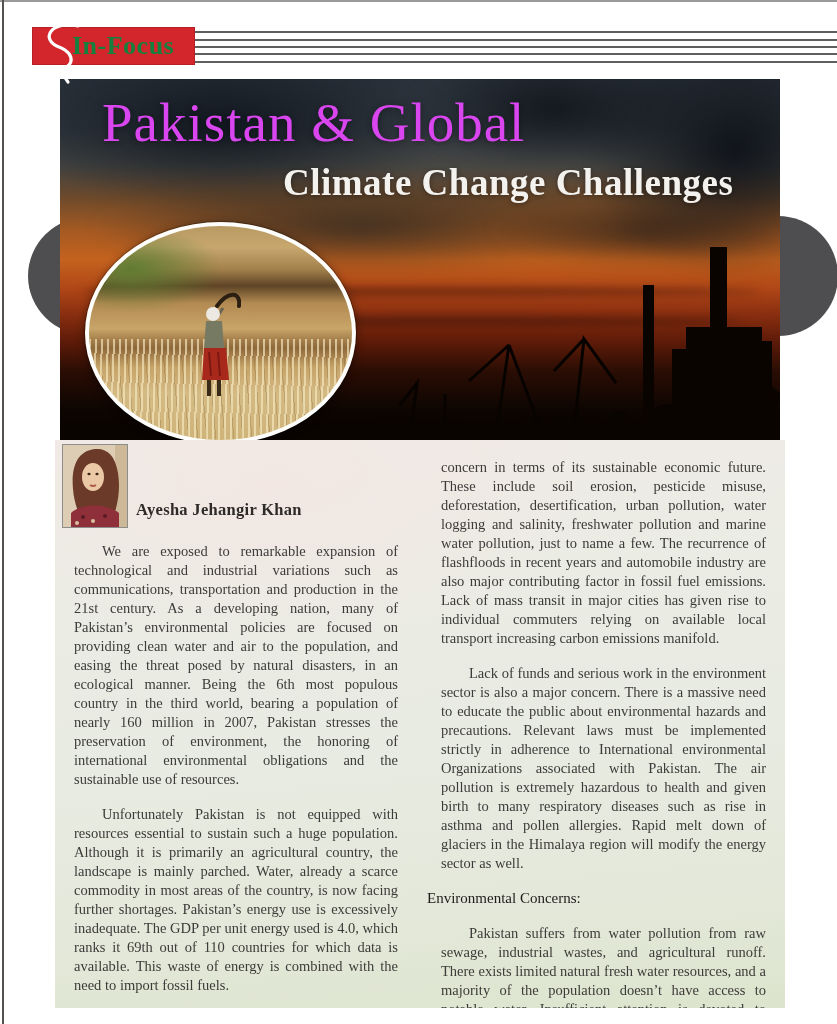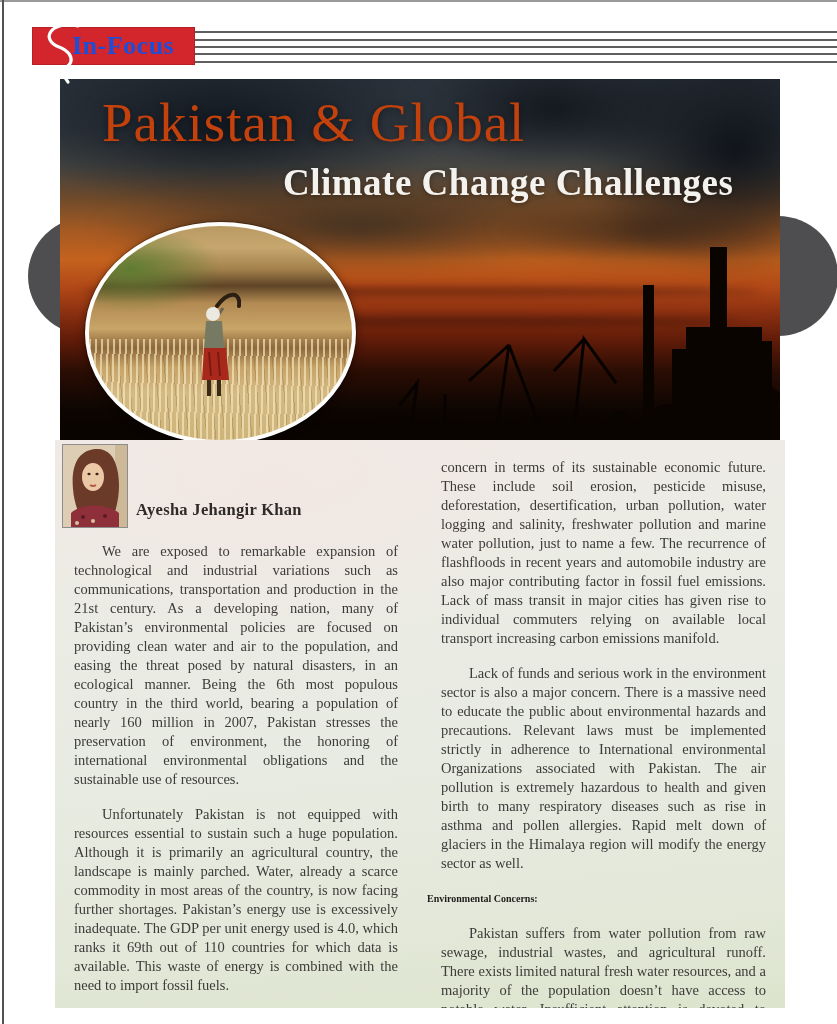--- a/index.html
+++ b/index.html
@@ -10,21 +10,21 @@
   }
   
   .edge-left{position:absolute;left:2px;top:0;width:2px;height:1024px;background:#55514f;}
   .edge-top{position:absolute;left:0;top:0;width:837px;height:2px;background:#9a9a9a;}
 
   
   .hline{position:absolute;left:193px;right:0;height:2px;background:#5f5f5f;}
   .hl1{top:31px}.hl2{top:39px}.hl3{top:46px}.hl4{top:53px}.hl5{top:61px}
   .badge{position:absolute;left:32px;top:27px;width:163px;height:38px;z-index:6;}
   .badge-bg{position:absolute;inset:0;background:#d2262c;box-shadow:0 0 0 1px #b81f24 inset;}
-  .badge-label{position:absolute;left:40px;top:0;line-height:37px;color:#1d4ed8;
+  .badge-label{position:absolute;left:40px;top:0;line-height:37px;color:#15803d;
     font-size:26px;font-weight:bold;letter-spacing:.5px;}
   .swoosh{position:absolute;left:0px;top:-9px;width:62px;height:72px;overflow:visible;}
 
   
   .deco-circle{position:absolute;border-radius:50%;background:#4e4d4f;z-index:1;}
   .deco-left{left:28px;top:217px;width:120px;height:118px;}
   .deco-right{left:718px;top:216px;width:120px;height:120px;}
   .hero{position:absolute;left:60px;top:79px;width:720px;height:361px;overflow:hidden;z-index:2;background:#0c0502;}
   .hero-sky{position:absolute;inset:0;background:linear-gradient(180deg,
       #2b333c 0%, #333a42 14%, #474744 24%, #6e4a2b 33%, #a55a22 42%,
@@ -32,21 +32,21 @@
       #0c0502 92%, #070302 100%);}
   .smoke{position:absolute;border-radius:50%;}
   .smoke-a{left:-70px;top:-40px;width:460px;height:170px;background:radial-gradient(closest-side,rgba(16,22,30,.95),rgba(16,22,30,0));filter:blur(6px);}
   .smoke-b{left:30px;top:100px;width:540px;height:95px;background:radial-gradient(closest-side,rgba(40,38,33,.8),rgba(40,38,33,0));filter:blur(8px);}
   .smoke-c{left:520px;top:-60px;width:310px;height:260px;background:radial-gradient(closest-side,rgba(14,18,24,.96),rgba(14,18,24,0));filter:blur(6px);}
   .smoke-d{left:350px;top:-30px;width:290px;height:120px;background:radial-gradient(closest-side,rgba(14,18,24,.85),rgba(14,18,24,0));filter:blur(8px);}
   .smoke-e{left:430px;top:118px;width:300px;height:70px;background:radial-gradient(closest-side,rgba(30,28,26,.75),rgba(30,28,26,0));filter:blur(9px);}
   .streak1{left:20px;top:208px;width:680px;height:9px;background:rgba(70,22,10,.55);filter:blur(4px);border-radius:50%;}
   .streak2{left:120px;top:238px;width:560px;height:8px;background:rgba(40,12,6,.5);filter:blur(4px);border-radius:50%;}
   .sil{position:absolute;left:0;top:0;width:720px;height:361px;}
-  .hero-title1{position:absolute;left:42px;top:12px;color:#c2410c;font-size:55px;
+  .hero-title1{position:absolute;left:42px;top:12px;color:#d946ef;font-size:55px;
     letter-spacing:1px;text-shadow:0 1px 6px rgba(0,0,0,.4);white-space:nowrap;z-index:4;text-align:center;}
   .hero-title2{position:absolute;left:183px;top:82px;color:#f4f2ee;font-size:37px;font-weight:bold;
     letter-spacing:.5px;text-shadow:0 1px 5px rgba(0,0,0,.4);white-space:nowrap;z-index:4;margin-left:40px;}
   .inset-oval{position:absolute;left:25px;top:143px;width:263px;height:214px;border-radius:50%;
     border:4px solid #fdfdfb;overflow:hidden;z-index:5;
     box-shadow:0 0 0 1px rgba(0,0,0,.25), 0 2px 10px rgba(0,0,0,.45);
     background:
       radial-gradient(ellipse 130px 62px at 16% 20%, rgba(92,124,48,.95), rgba(92,124,48,0) 70%),
       linear-gradient(180deg,#b99a63 0%,#c7a76e 10%,#a5824d 20%,#5e4426 28%,#b28a52 36%,
         #c8a569 48%,#8a6335 57%,#caa66b 66%,#d9c089 78%,#d3b97e 100%);}
@@ -62,21 +62,21 @@
       radial-gradient(ellipse 420px 220px at 30% 8%, rgba(243,230,226,.8), rgba(243,230,226,0) 75%),
       linear-gradient(175deg,#f0eae6 0%,#ebece4 25%,#e8ebe1 55%,#e4e8da 80%,#dce4cd 100%);}
   .col{position:absolute;top:2px;}
   .col-left{left:3px;width:356px;}
   .col-right{left:370px;width:357px;}
   .author-block{position:relative;height:84px;margin-bottom:1px;}
   .author-photo{position:absolute;left:4px;top:2px;width:64px;height:82px;border:1px solid #8d8d8d;background:#d9c9b2;}
   .author-name{position:absolute;left:78px;bottom:6px;font-weight:bold;font-size:16.5px;color:#2e2a28;letter-spacing:.3px;}
   .col-para{font-size:14.5px;line-height:19px;text-align:justify;color:#3d3b39;text-indent:28px;margin:16px;}
   .col-para.noindent{text-indent:0;}
-  .col-heading{font-weight:bold;font-size:10px;line-height:19px;color:#1f1c1a;padding-left:2px;}
+  .col-heading{font-weight:normal;font-size:15px;line-height:19px;color:#1f1c1a;padding-left:2px;}
 </style>
 </head>
 <body>
 
 <div class="edge-top"></div>
 <div class="edge-left"></div>
 
 <div class="hline hl1"></div>
 <div class="hline hl2"></div>
 <div class="hline hl3"></div>

